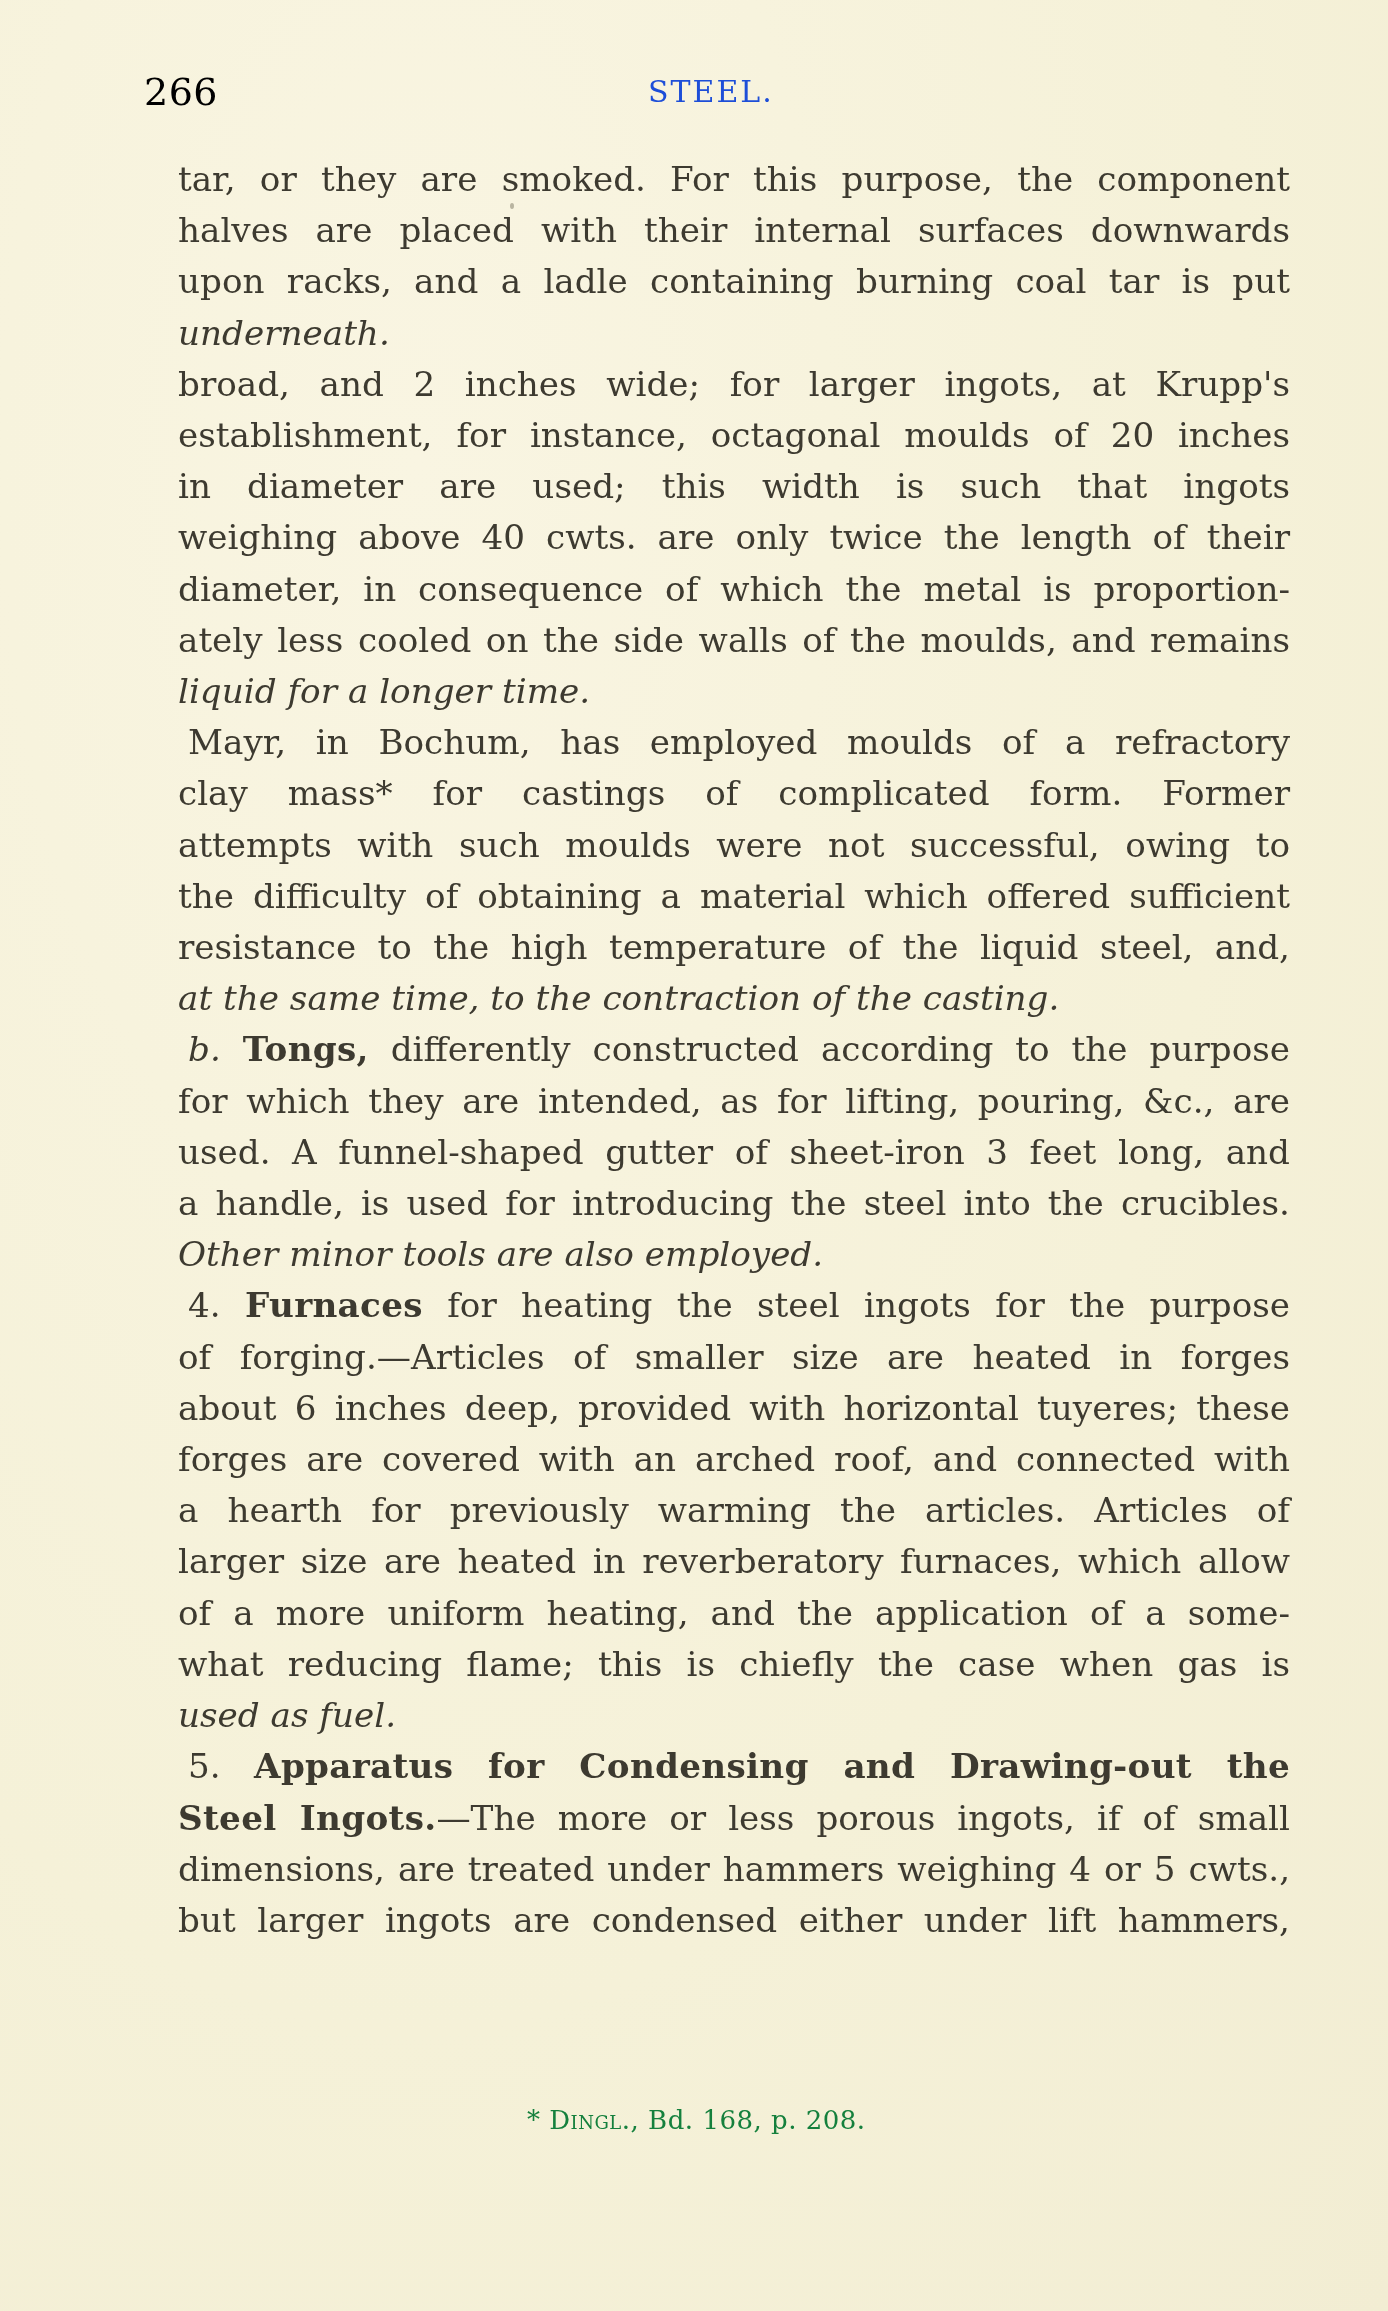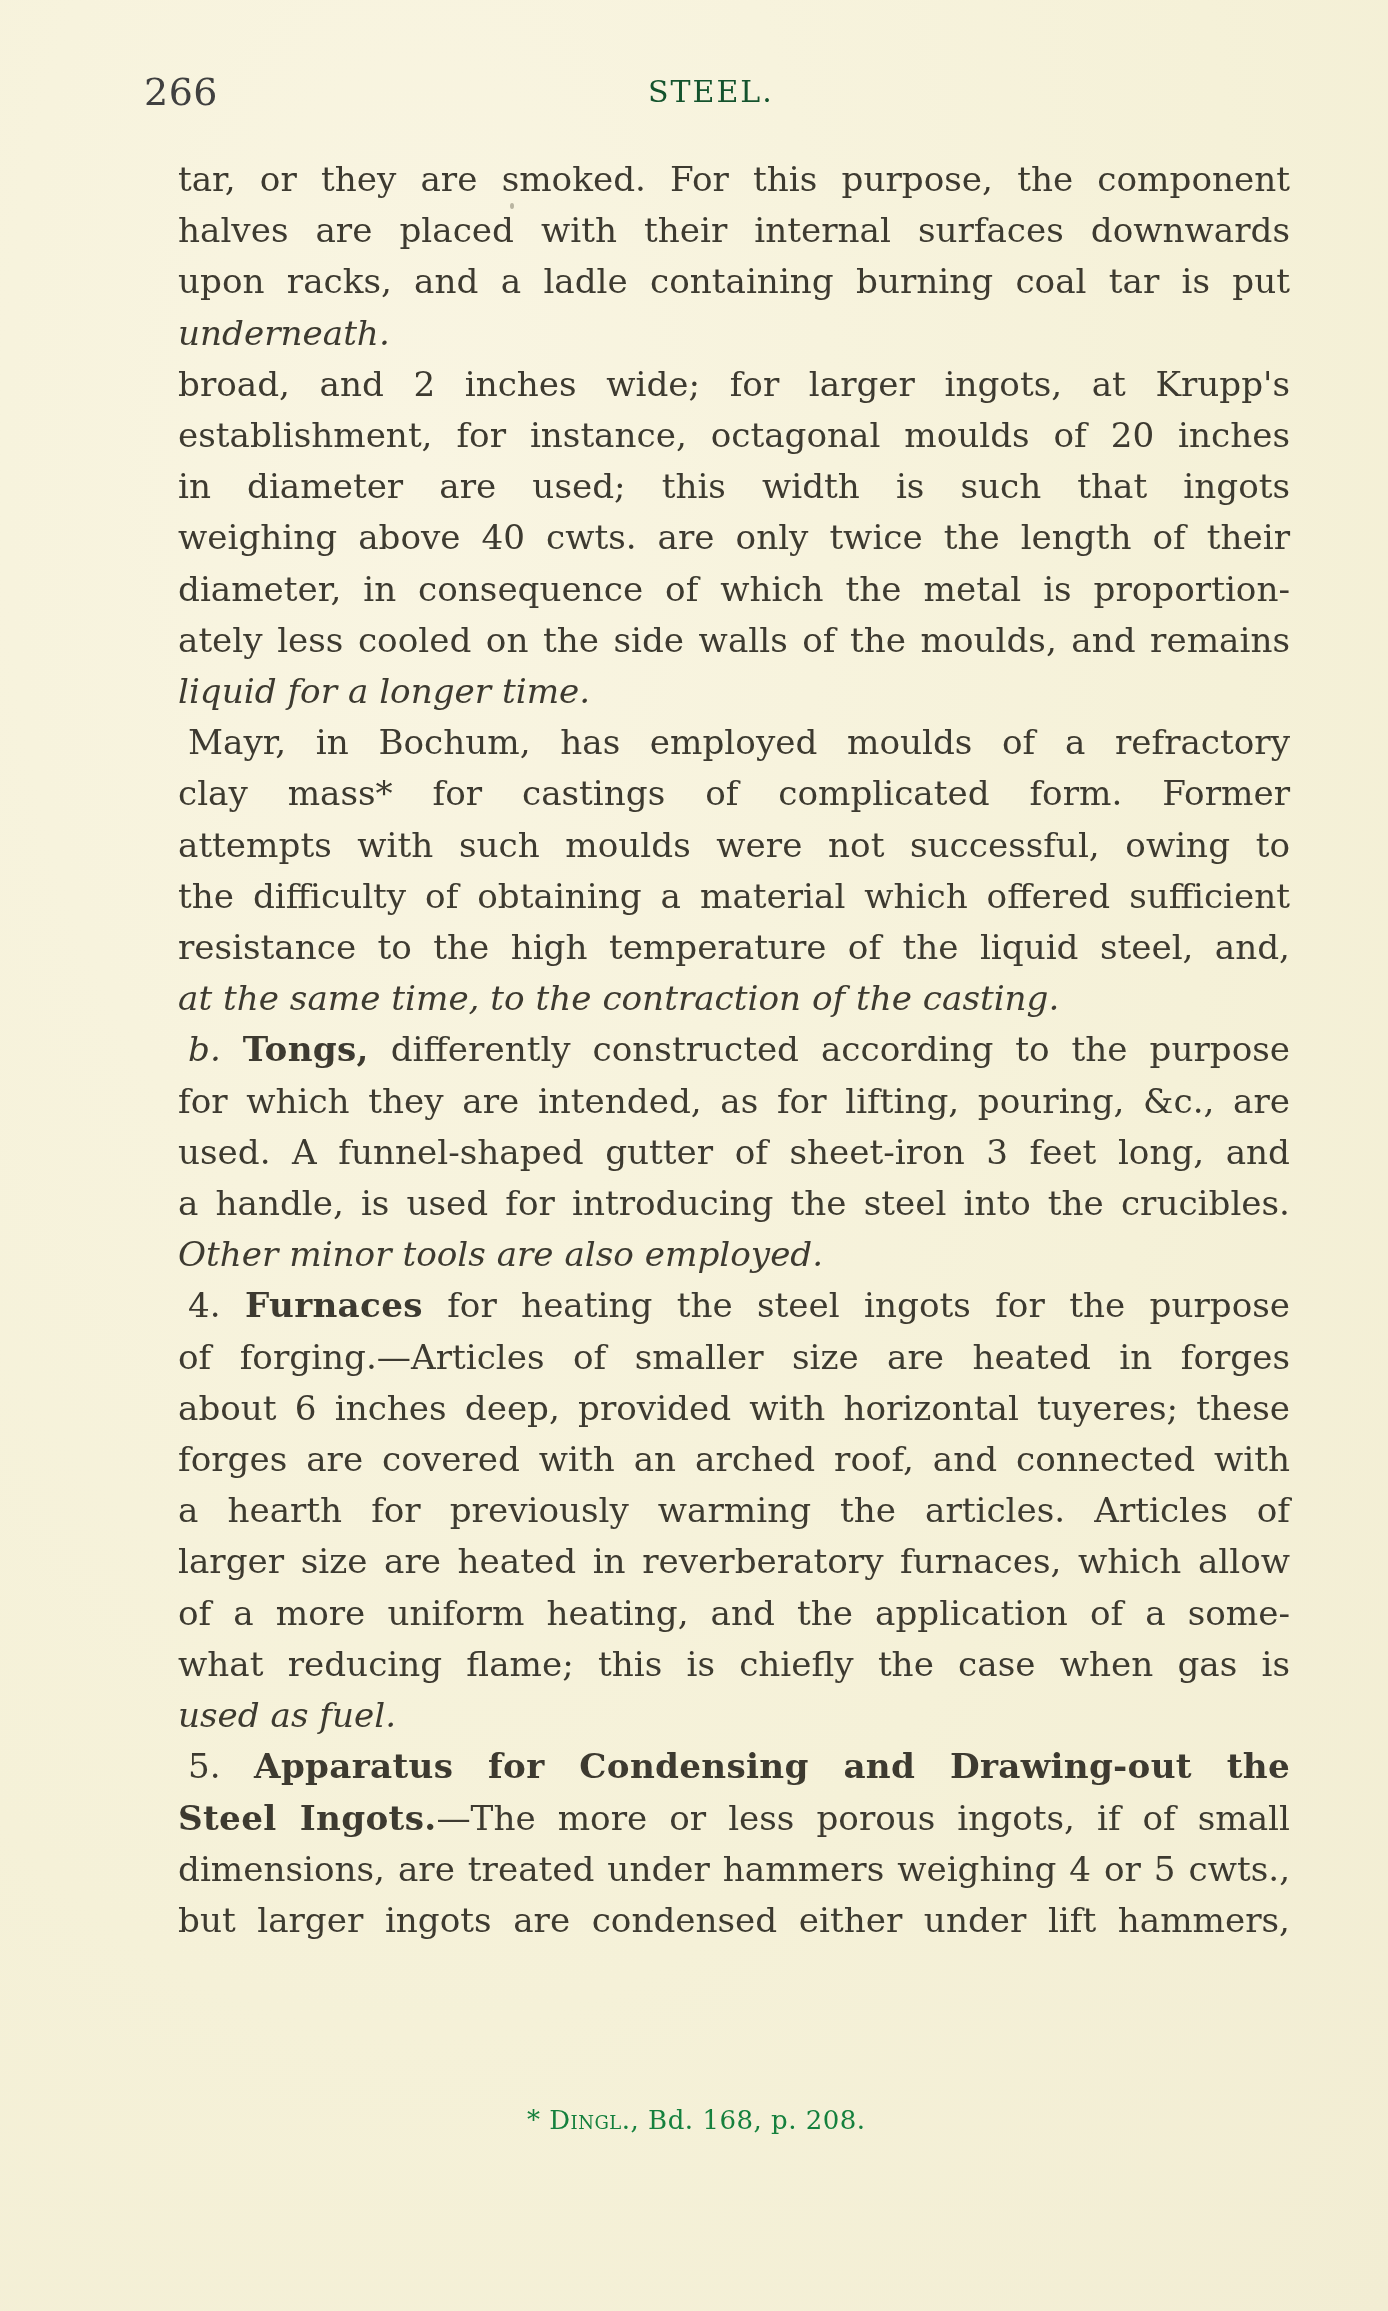--- a/index.html
+++ b/index.html
@@ -24,30 +24,30 @@
   }
   .running-head {
     position: relative;
     height: 66px;
   }
   .folio {
     position: absolute;
     left: -34px;
     top: 10px;
     font-size: 38px;
-    color: #404040;
+    color: #000000;
     letter-spacing: 0.5px;
   }
   .head-title {
     position: absolute;
     left: 470px;
     top: 14px;
     font-size: 30px;
     letter-spacing: 2px;
-    color: #14532d;
+    color: #1d4ed8;
   }
   .body-text {
     margin-top: 28px;
     font-size: 34.2px;
     line-height: 51.2px;
     text-align: justify;
     word-spacing: 0;
   }
   .para {
     margin: 0;

